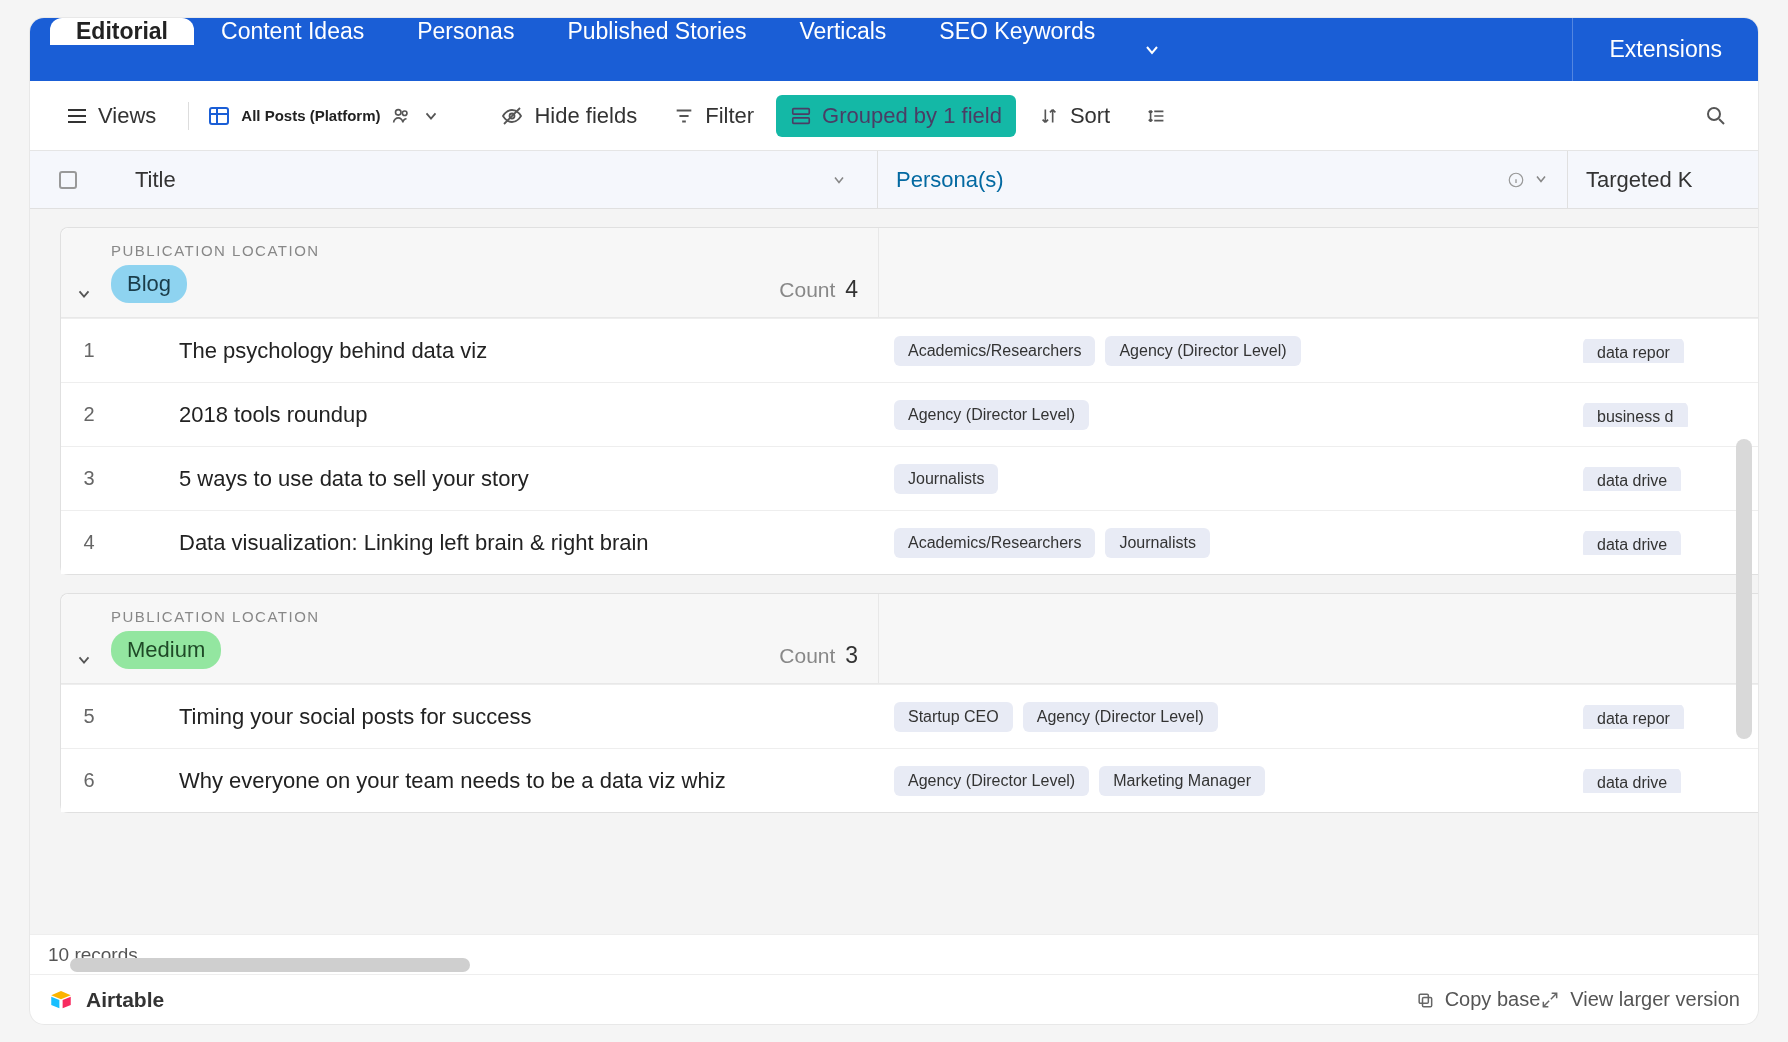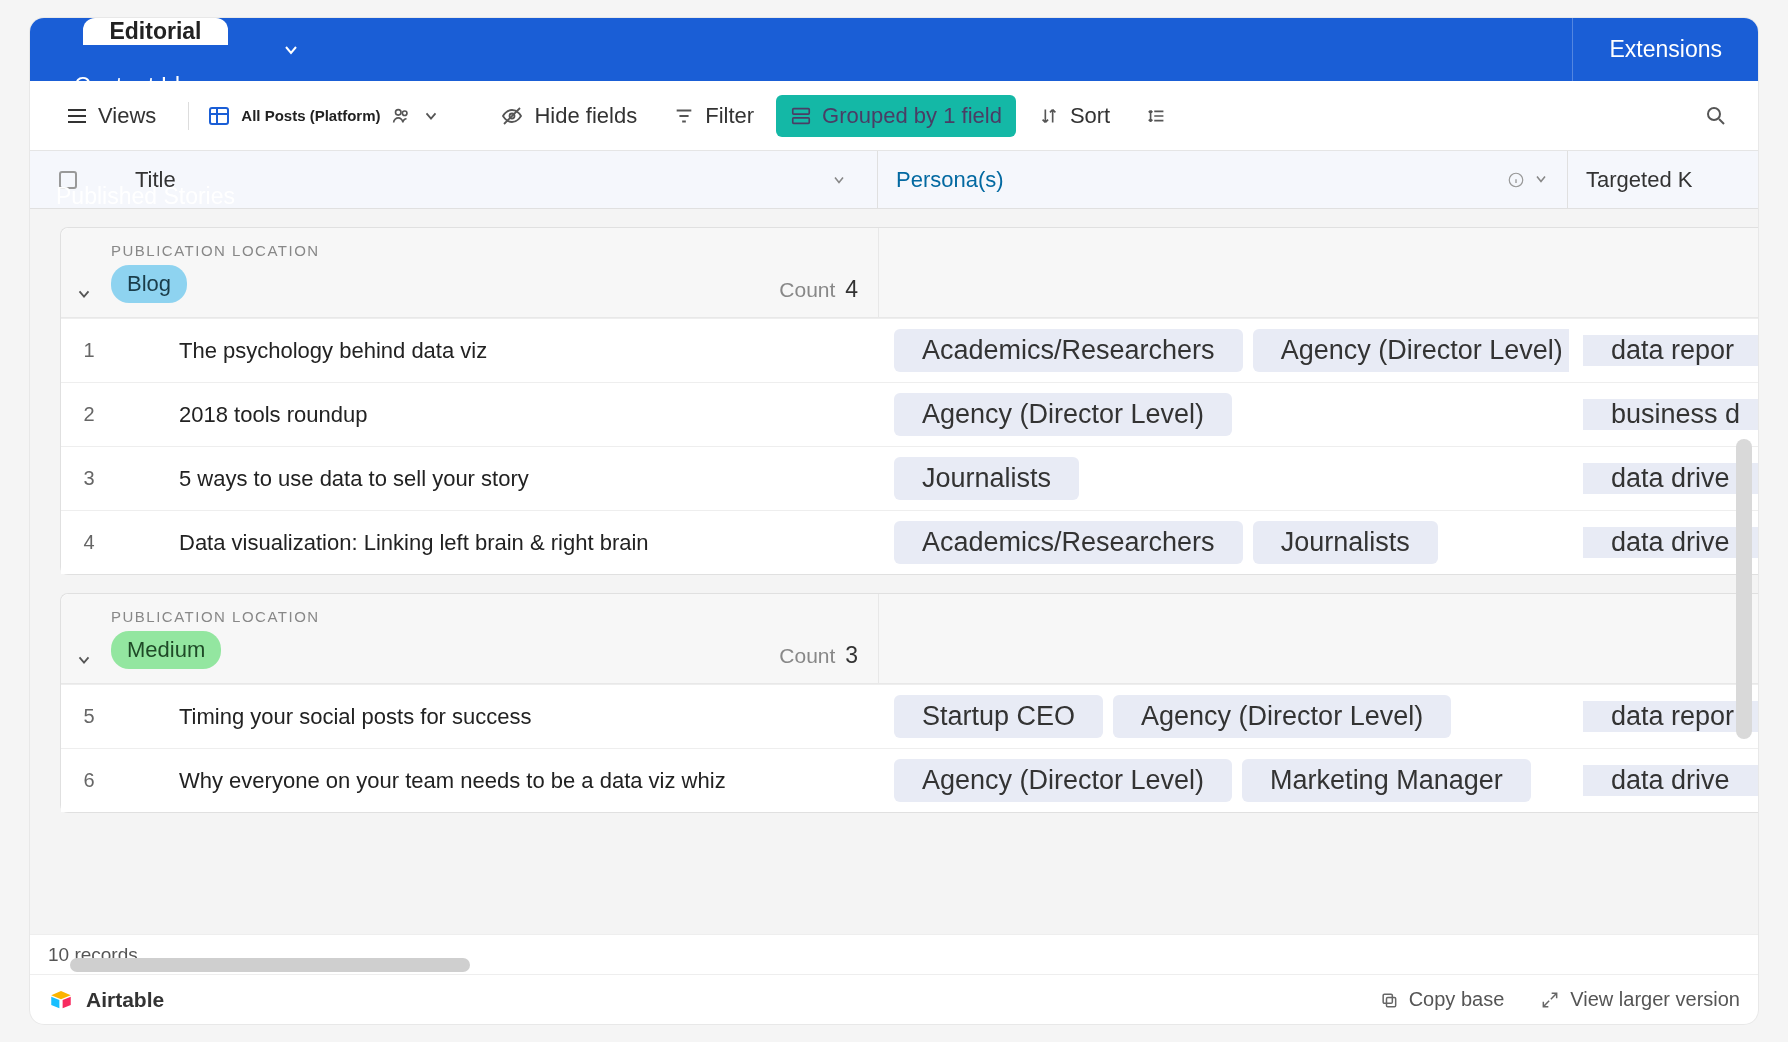--- a/index.html
+++ b/index.html
@@ -207,23 +207,23 @@
   border-radius: 18px;
   font-size: 22px;
   font-weight: 500;
   width: fit-content;
 }
 .pill-blog { background: #8ed3f0; color: #1a3d4a; }
 .pill-medium { background: #93e6a0; color: #1f4a27; }
 .persona-chip {
   background: #e8ebf5;
   color: #333;
-  padding: 6px 28px;
+  padding: 6px 14px;
   border-radius: 6px;
-  font-size: 27px;
+  font-size: 16px;
   white-space: nowrap;
 }
 
 .datarow {
   display: flex;
   align-items: center;
   height: 64px;
   border-top: 1px solid #eee;
   background: #fff;
 }
@@ -299,21 +299,20 @@
   height: 26px;
 }
 .brand-text {
   font-size: 21px;
   font-weight: 600;
   color: #333;
 }
 .bottom-actions {
   margin-left: auto;
   display: flex;
-  gap: 36px;
 }
 .bottom-btn {
   display: flex;
   align-items: center;
   gap: 10px;
   font-size: 20px;
   color: #555;
   cursor: pointer;
 }
 svg { display: block; }
@@ -344,21 +343,21 @@
 .gh-right { flex:1; }
 .countwrap { margin-left:auto; color:#888; font-size:21px; }
 .countwrap .n { color:#333; font-size:23px; margin-left:4px; }
 </style>
 </head>
 <body>
 
 <div class="app-frame">
 
   <div class="tabs-bar">
-    <div id="tabs-mount" style="display: flex; align-items: center; flex-direction: column;">
+    <div id="tabs-mount" style="display: flex; align-items: flex-start;">
         <div class="tab active" style="margin-left: 20px;">Editorial</div>
         <div class="tab-sep"></div>
         <div class="tab">Content Ideas</div>
         <div class="tab-sep"></div>
         <div class="tab">Personas</div>
         <div class="tab-sep"></div>
         <div class="tab">Published Stories</div>
         <div class="tab-sep"></div>
         <div class="tab">Verticals</div>
         <div class="tab-sep"></div>

